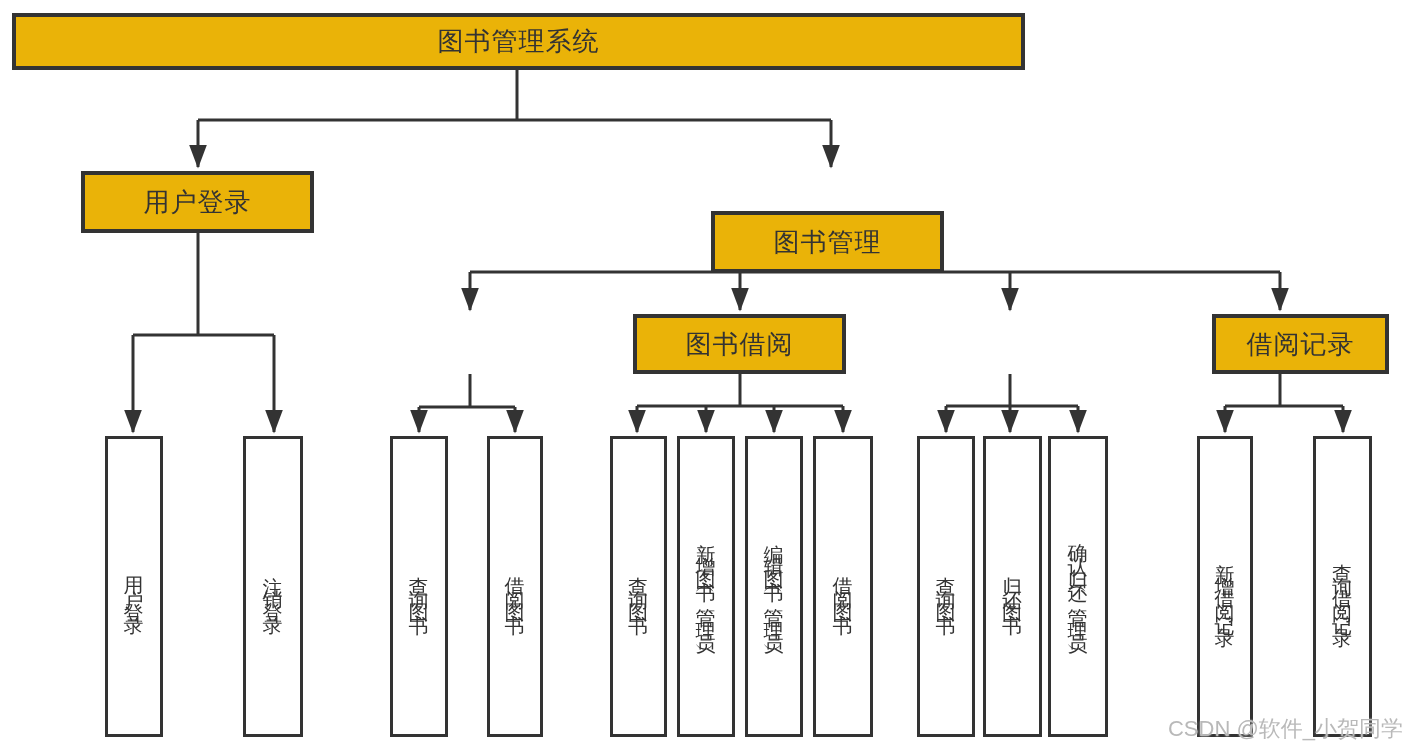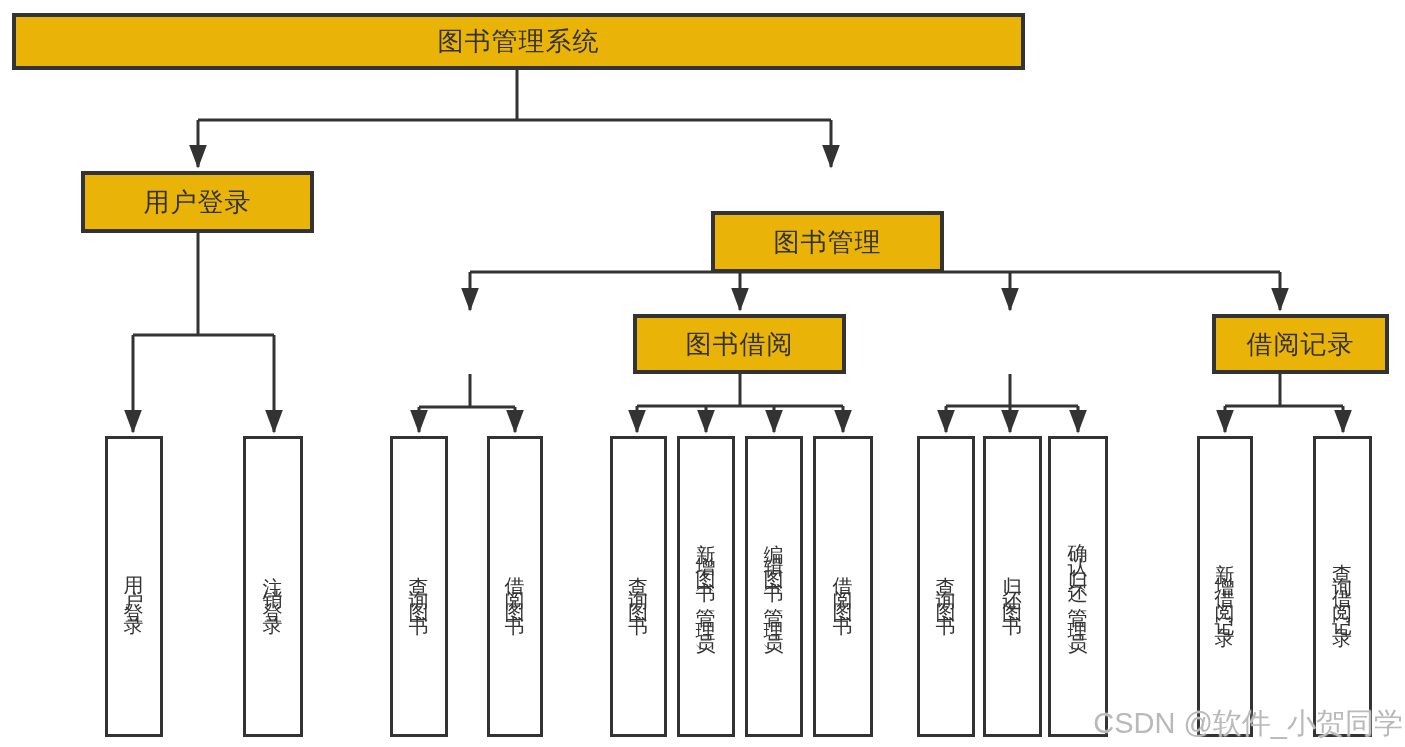--- a/index.html
+++ b/index.html
@@ -46,21 +46,21 @@
     text-orientation: mixed;
     font-size: 20px;
     letter-spacing: 13px;
     line-height: 1;
     color: #333333;
   }
   .watermark {
     position: absolute;
     right: 2px;
     bottom: 3px;
-    font-size: 29px;
+    font-size: 22px;
     color: #b9b9b9;
     text-shadow: 0 0 2px #ffffff;
     white-space: nowrap;
   }
 </style>
 </head>
 <body>
 
 <div class="canvas">
 

